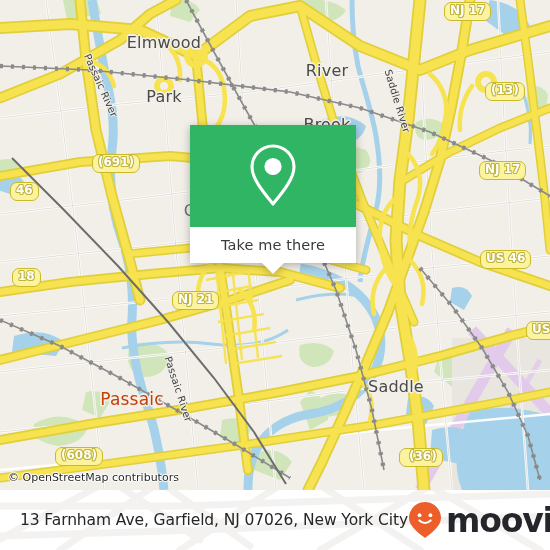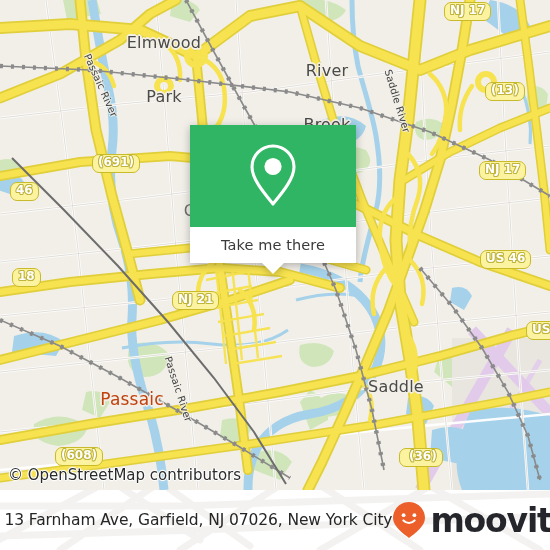--- a/index.html
+++ b/index.html
@@ -74,21 +74,21 @@
       1px 0 0 #c0b43a, -1px 0 0 #c0b43a, 0 1px 0 #c0b43a, 0 -1px 0 #c0b43a,
       .7px .7px 0 #c0b43a, -.7px -.7px 0 #c0b43a, .7px -.7px 0 #c0b43a, -.7px .7px 0 #c0b43a;
     pointer-events: none;
     margin-left: 20px;
   }
 
   #osm-credit {
     position: absolute;
     left: 8px; bottom: 6px;
     font-family: "DejaVu Sans", "Liberation Sans", sans-serif;
-    font-size: 15px;
+    font-size: 11px;
     color: #2b2b2b;
     text-shadow: 0 0 2px #fff, 0 0 3px #fff, 1px 0 0 #fff, -1px 0 0 #fff, 0 1px 0 #fff, 0 -1px 0 #fff;
     white-space: nowrap;
   }
 
   
   #popup {
     position: absolute;
     left: 190px; top: 125px;
     width: 166px;
@@ -132,21 +132,21 @@
     position: absolute; left: 0; top: -24px;
     width: 550px; height: 84px;
     opacity: .30;
     pointer-events: none;
   }
   #footer-inner {
     position: relative;
     width: 550px; height: 60px;
     display: flex;
     align-items: center;
-    justify-content: center;
+    justify-content: space-between;
     padding: 0 14px 0 20px;
   }
   #address {
     font-family: "DejaVu Sans", "Liberation Sans", sans-serif;
     font-size: 15.5px;
     color: #262626;
     white-space: nowrap;
     letter-spacing: -.1px;
   }
   #brand {

